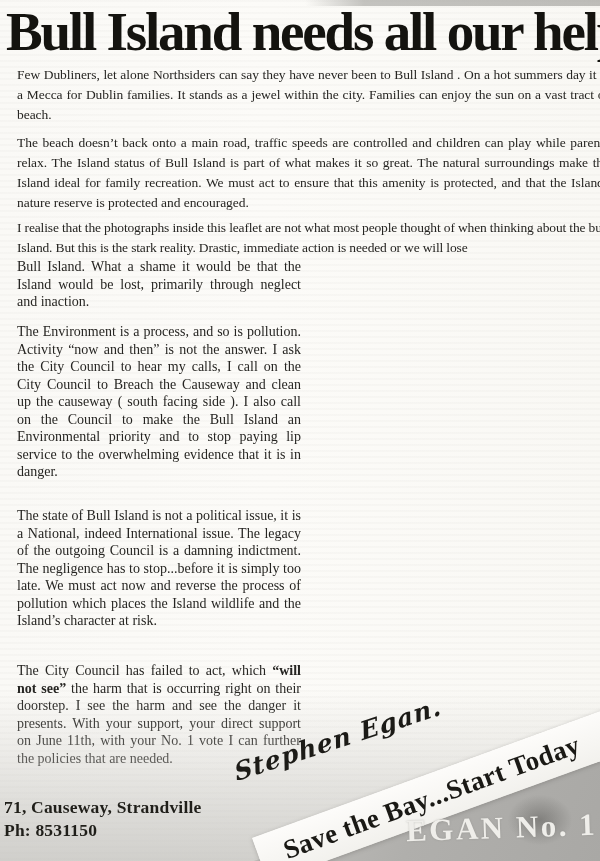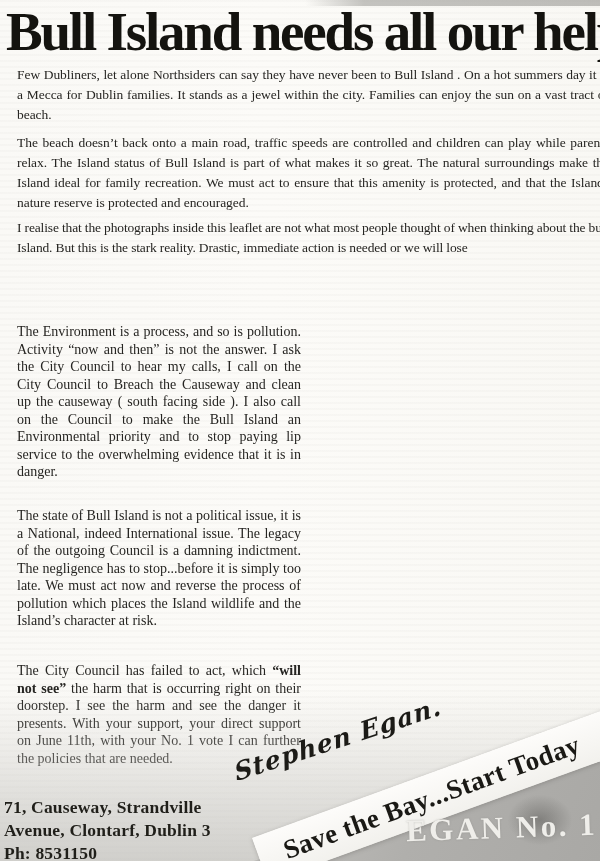--- a/index.html
+++ b/index.html
@@ -63,30 +63,30 @@
   <div class="scan-top"></div>
 
   <h1 class="title">Bull Island needs all our help</h1>
 
   <p class="para full" id="p1">Few Dubliners, let alone Northsiders can say they have never been to Bull Island . On a hot summers day it is a Mecca for Dublin families. It stands as a jewel within the city. Families can enjoy the sun on a vast tract of beach.</p>
 
   <p class="para full" id="p2">The beach doesn’t back onto a main road, traffic speeds are controlled and children can play while parents relax. The Island status of Bull Island is part of what makes it so great. The natural surroundings make the Island ideal for family recreation. We must act to ensure that this amenity is protected, and that the Islands nature reserve is protected and encouraged.</p>
 
   <p class="para full" id="p3f">I realise that the photographs inside this leaflet are not what most people thought of when thinking about the bull Island. But this is the stark reality. Drastic, immediate action is needed or we will lose</p>
 
+  <p class="para narrow" id="p3n">Bull Island. What a shame it would be that the Island would be lost, primarily through neglect and inaction.</p>
 
   <p class="para narrow" id="p4">The Environment is a process, and so is pollution. Activity “now and then” is not the answer. I ask the City Council to hear my calls, I call on the City Council to Breach the Causeway and clean up the causeway ( south facing side ). I also call on the Council to make the Bull Island an Environmental priority and to stop paying lip service to the overwhelming evidence that it is in danger.</p>
 
   <p class="para narrow" id="p5">The state of Bull Island is not a political issue, it is a National, indeed International issue. The legacy of the outgoing Council is a damning indictment. The negligence has to stop...before it is simply too late. We must act now and reverse the process of pollution which places the Island wildlife and the Island’s character at risk.</p>
 
   <p class="para narrow" id="p6"><span>The City Council has failed to act, which </span><strong>“will not see”</strong><span> the harm that is occurring right on their doorstep. I see the harm and see the danger it presents. With your support, your direct support on June 11th, with your No. 1 vote I can further the policies that are needed.</span></p>
 
   <div class="address">
     <div>71, Causeway, Strandville</div>
-    <div>Avenue, Clontarf, Dublin 3</div>
     <div>Ph: 8531150</div>
   </div>
 
   <div class="wash"></div>
   <div class="dark-corner"></div>
   <div class="blob"></div>
 
   <div class="stripe">
     <div class="stripe-text">Save the Bay...Start Today</div>
   </div>

